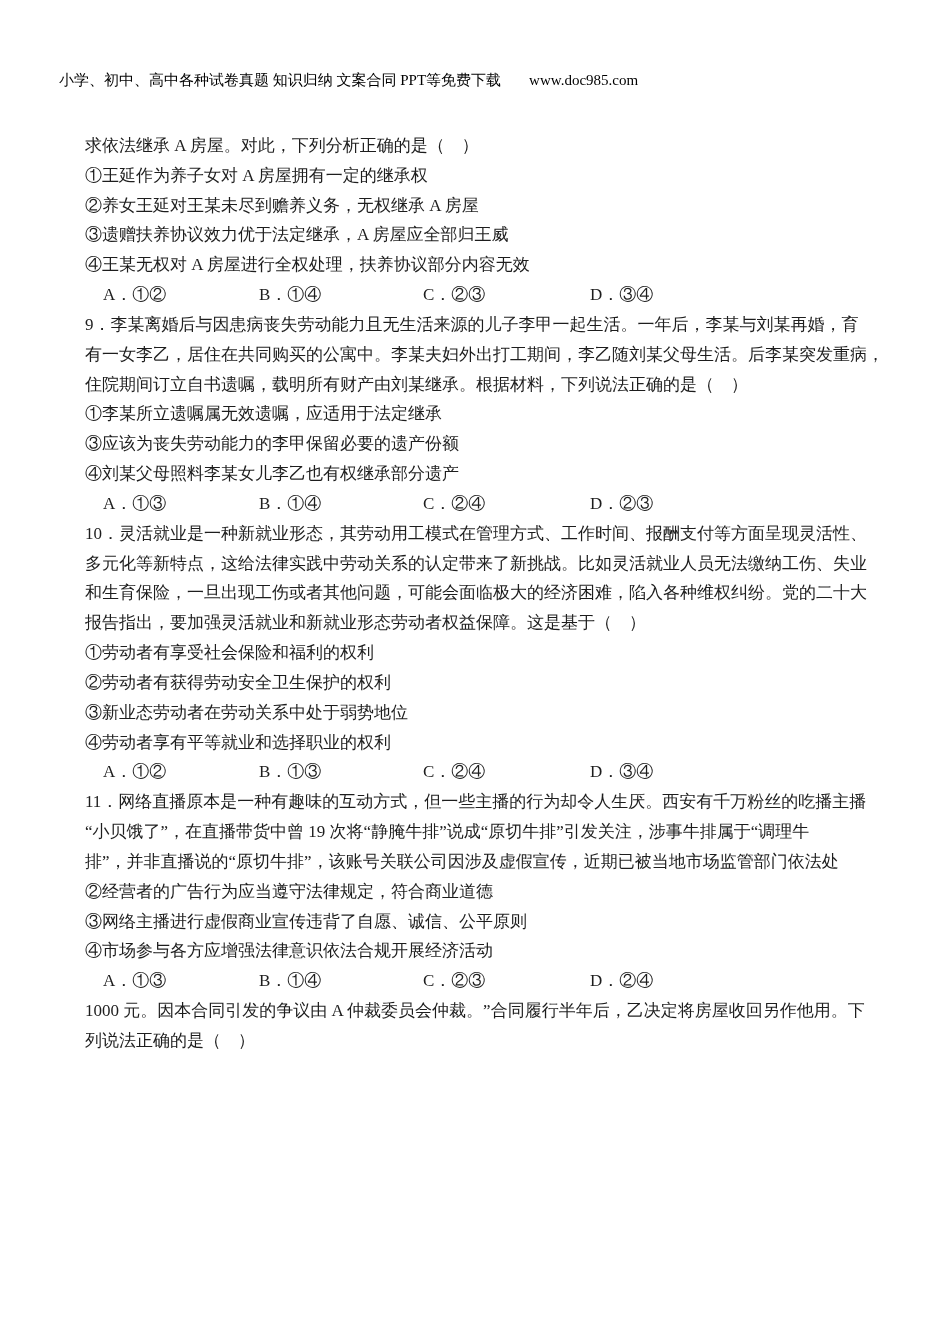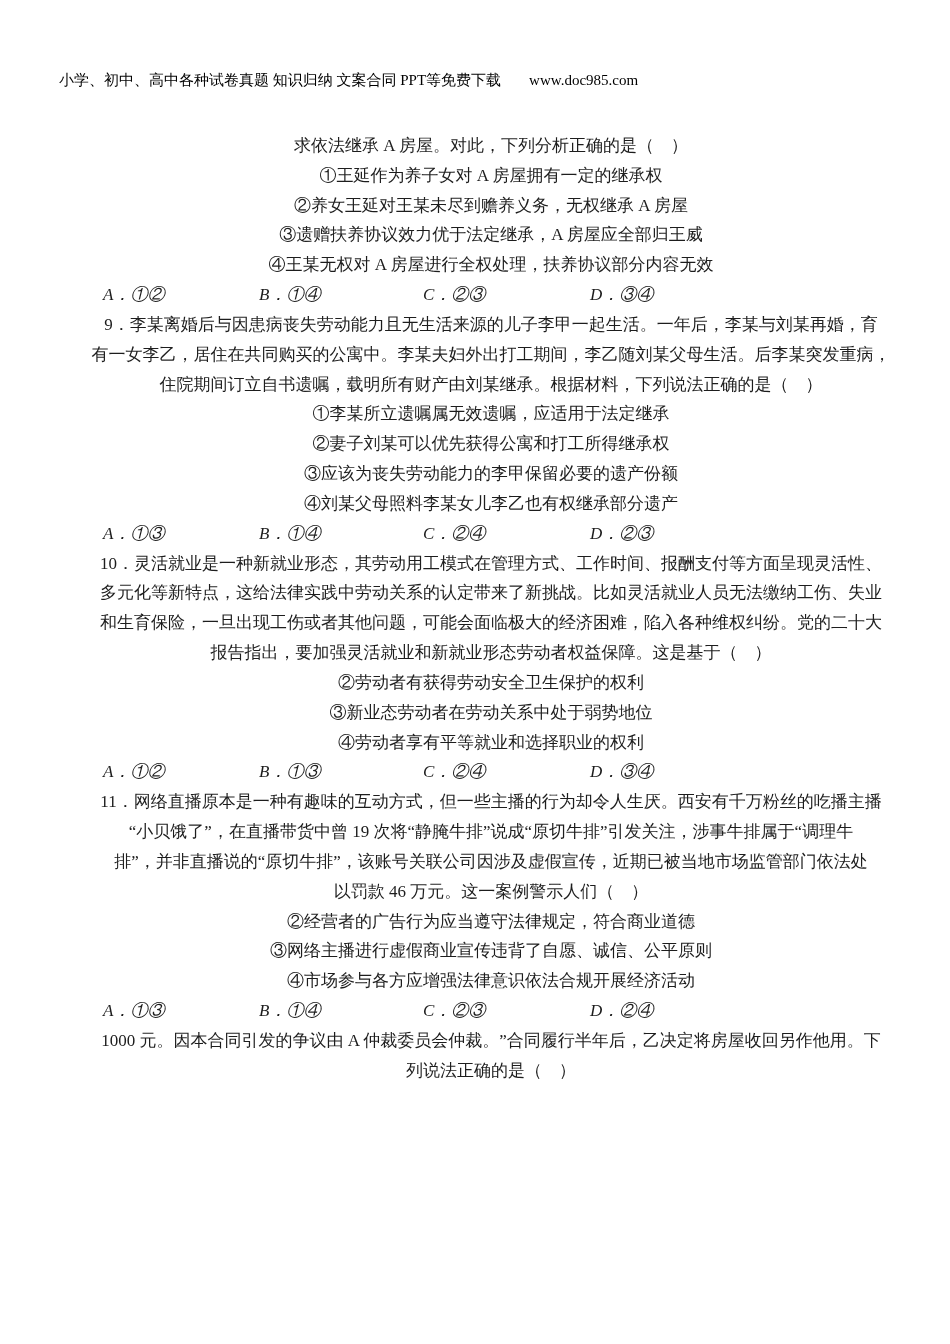--- a/index.html
+++ b/index.html
@@ -23,37 +23,35 @@
     color:#000000;
     padding-left:44px;
   }
   .header .url{margin-left:28px;}
   .doc-body{
     position:absolute;
     left:85px;
     top:131px;
     width:812px;
     font-size:17px;
-    text-align:center;
   }
   .line{
     height:29.83px;
     line-height:29.83px;
     white-space:pre;
   }
   .options-row{
     position:relative;
     height:29.83px;
   }
   .opt{
     position:absolute;
     top:0;
     line-height:29.83px;
     white-space:pre;
-    font-style:italic;
   }
   .opt-0{left:18px;}
   .opt-1{left:174px;}
   .opt-2{left:338px;}
   .opt-3{left:505px;}
 </style>
 </head>
 <body>
 
 <div class="page">
@@ -69,46 +67,45 @@
       <div class="options-row">
         <span class="opt opt-0">A．①②</span>
         <span class="opt opt-1">B．①④</span>
         <span class="opt opt-2">C．②③</span>
         <span class="opt opt-3">D．③④</span>
       </div>
       <div class="line">9．李某离婚后与因患病丧失劳动能力且无生活来源的儿子李甲一起生活。一年后，李某与刘某再婚，育</div>
       <div class="line">有一女李乙，居住在共同购买的公寓中。李某夫妇外出打工期间，李乙随刘某父母生活。后李某突发重病，</div>
       <div class="line">住院期间订立自书遗嘱，载明所有财产由刘某继承。根据材料，下列说法正确的是（　）</div>
       <div class="line">①李某所立遗嘱属无效遗嘱，应适用于法定继承</div>
-      <div class="line">②妻子刘某可以优先获得公寓和打工所得继承权</div>
       <div class="line">③应该为丧失劳动能力的李甲保留必要的遗产份额</div>
       <div class="line">④刘某父母照料李某女儿李乙也有权继承部分遗产</div>
       <div class="options-row">
         <span class="opt opt-0">A．①③</span>
         <span class="opt opt-1">B．①④</span>
         <span class="opt opt-2">C．②④</span>
         <span class="opt opt-3">D．②③</span>
       </div>
       <div class="line">10．灵活就业是一种新就业形态，其劳动用工模式在管理方式、工作时间、报酬支付等方面呈现灵活性、</div>
       <div class="line">多元化等新特点，这给法律实践中劳动关系的认定带来了新挑战。比如灵活就业人员无法缴纳工伤、失业</div>
       <div class="line">和生育保险，一旦出现工伤或者其他问题，可能会面临极大的经济困难，陷入各种维权纠纷。党的二十大</div>
       <div class="line">报告指出，要加强灵活就业和新就业形态劳动者权益保障。这是基于（　）</div>
+      <div class="line">①劳动者有享受社会保险和福利的权利</div>
       <div class="line">②劳动者有获得劳动安全卫生保护的权利</div>
       <div class="line">③新业态劳动者在劳动关系中处于弱势地位</div>
       <div class="line">④劳动者享有平等就业和选择职业的权利</div>
       <div class="options-row">
         <span class="opt opt-0">A．①②</span>
         <span class="opt opt-1">B．①③</span>
         <span class="opt opt-2">C．②④</span>
         <span class="opt opt-3">D．③④</span>
       </div>
       <div class="line">11．网络直播原本是一种有趣味的互动方式，但一些主播的行为却令人生厌。西安有千万粉丝的吃播主播</div>
       <div class="line">“小贝饿了”，在直播带货中曾 19 次将“静腌牛排”说成“原切牛排”引发关注，涉事牛排属于“调理牛</div>
       <div class="line">排”，并非直播说的“原切牛排”，该账号关联公司因涉及虚假宣传，近期已被当地市场监管部门依法处</div>
-      <div class="line">以罚款 46 万元。这一案例警示人们（　）</div>
       <div class="line">②经营者的广告行为应当遵守法律规定，符合商业道德</div>
       <div class="line">③网络主播进行虚假商业宣传违背了自愿、诚信、公平原则</div>
       <div class="line">④市场参与各方应增强法律意识依法合规开展经济活动</div>
       <div class="options-row">
         <span class="opt opt-0">A．①③</span>
         <span class="opt opt-1">B．①④</span>
         <span class="opt opt-2">C．②③</span>
         <span class="opt opt-3">D．②④</span>
       </div>
       <div class="line">1000 元。因本合同引发的争议由 A 仲裁委员会仲裁。”合同履行半年后，乙决定将房屋收回另作他用。下</div>

